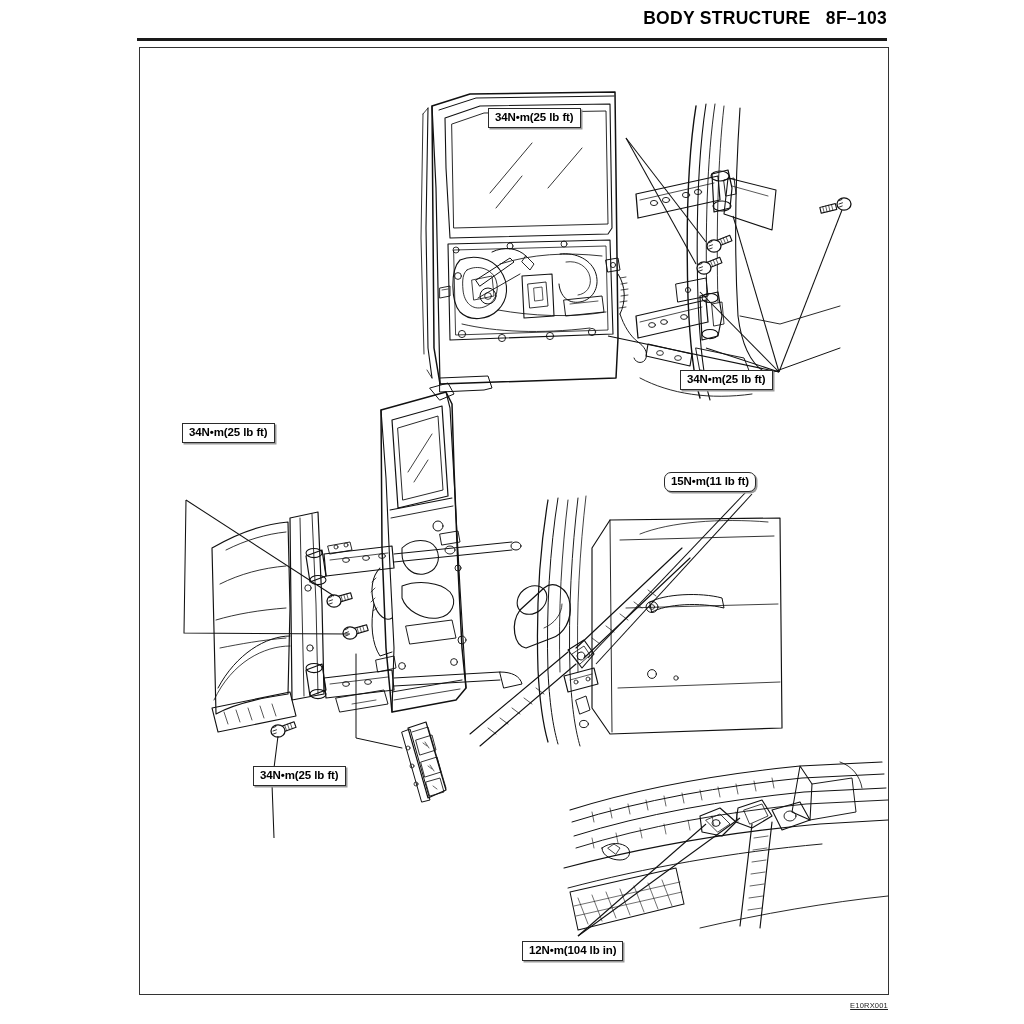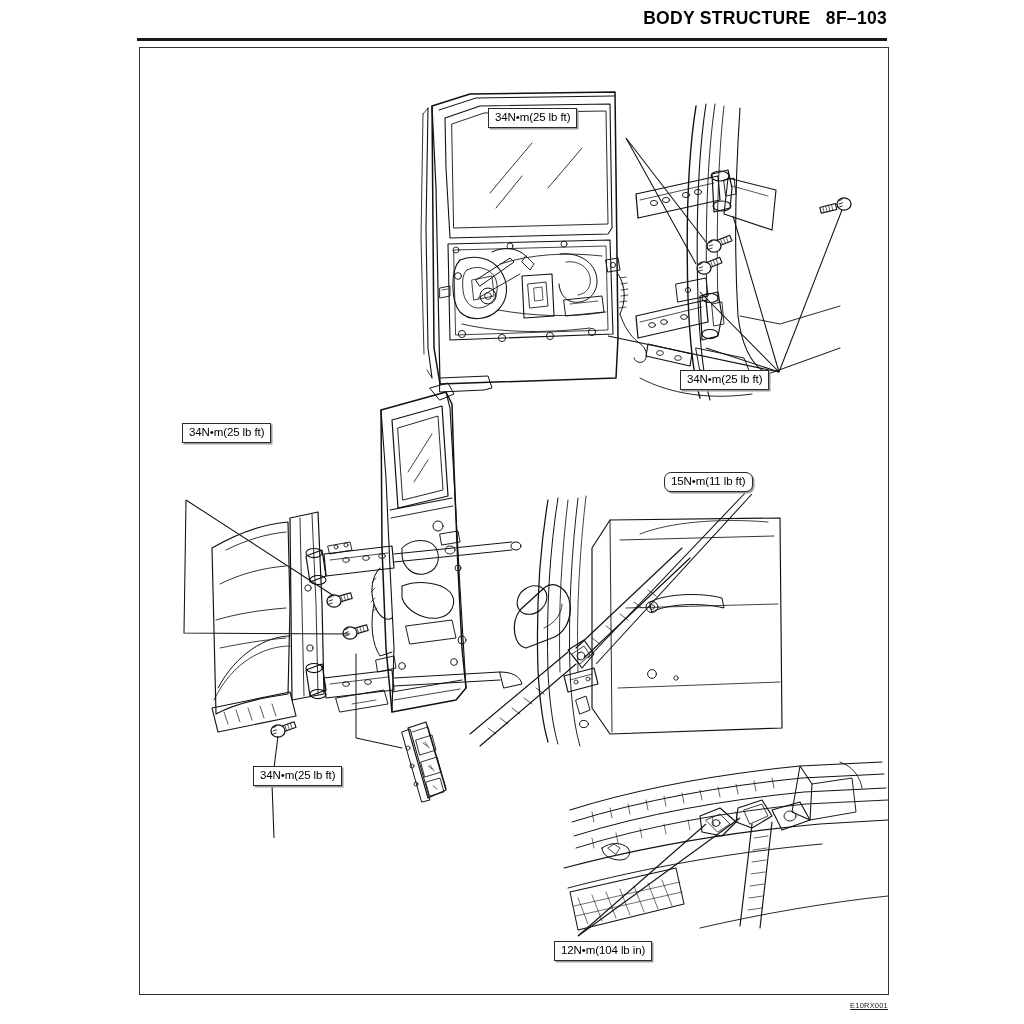--- a/index.html
+++ b/index.html
@@ -75,21 +75,21 @@
     height: 948px;
     display: block;
   }
 
   
   .callout {
     position: absolute;
     border: 1.4px solid #2b2b2b;
     background: #ffffff;
     font-size: 11.5px;
-    font-weight: normal;
+    font-weight: bold;
     color: #000000;
     padding: 2px 6px 3px 6px;
     white-space: pre;
     line-height: 1.15;
     box-sizing: border-box;
     letter-spacing: -0.1px;
   }
   .callout-shadow {
     box-shadow: 1.5px 1.5px 0 0 #9a9a9a;
   }
@@ -509,16 +509,16 @@
   <div class="callout callout-shadow" style="left:348px; top:60px;">34N•m(25 lb ft)</div>
 
   <div class="callout callout-shadow" style="left:540px; top:322px;">34N•m(25 lb ft)</div>
 
   <div class="callout callout-shadow" style="left:42px; top:375px;">34N•m(25 lb ft)</div>
 
   <div class="callout callout-shadow" style="left:113px; top:718px;">34N•m(25 lb ft)</div>
 
   <div class="callout callout-shadow" style="left:524px; top:424px;border-radius:7px;">15N•m(11 lb ft)</div>
 
-  <div class="callout callout-shadow" style="left:414px; top:893px;">12N•m(104 lb in)</div>
+  <div class="callout callout-shadow" style="left:382px; top:893px;">12N•m(104 lb in)</div>
 
   <div id="figure-code">E10RX001</div>
 </div>
 
 </body></html>

